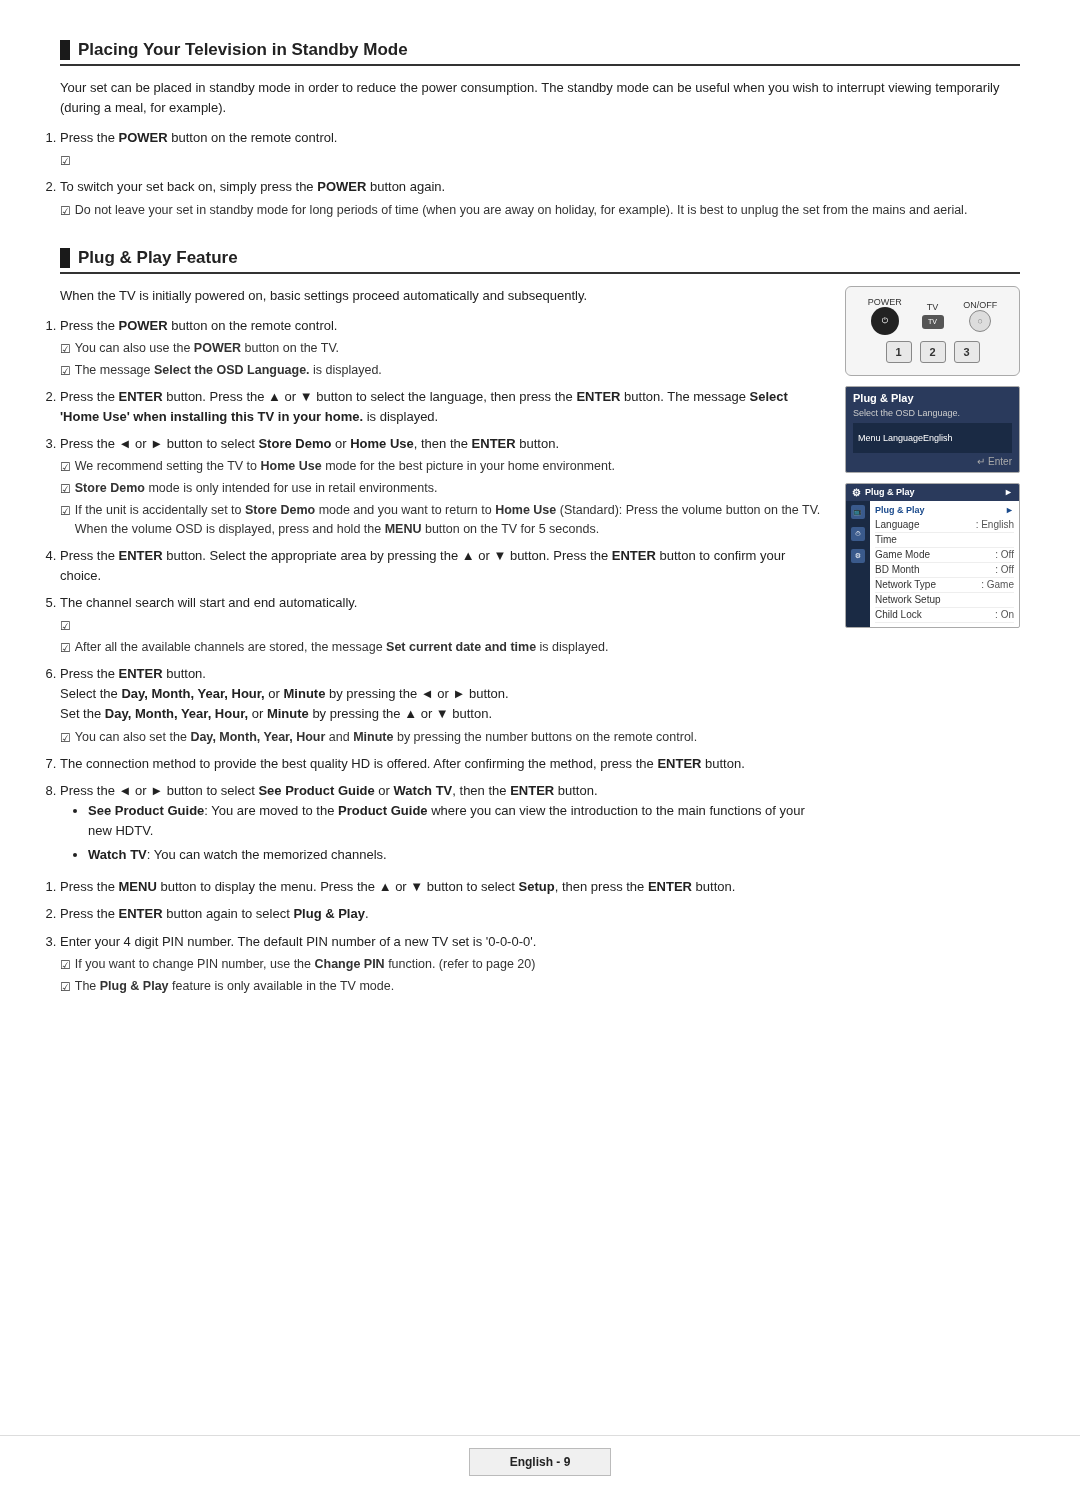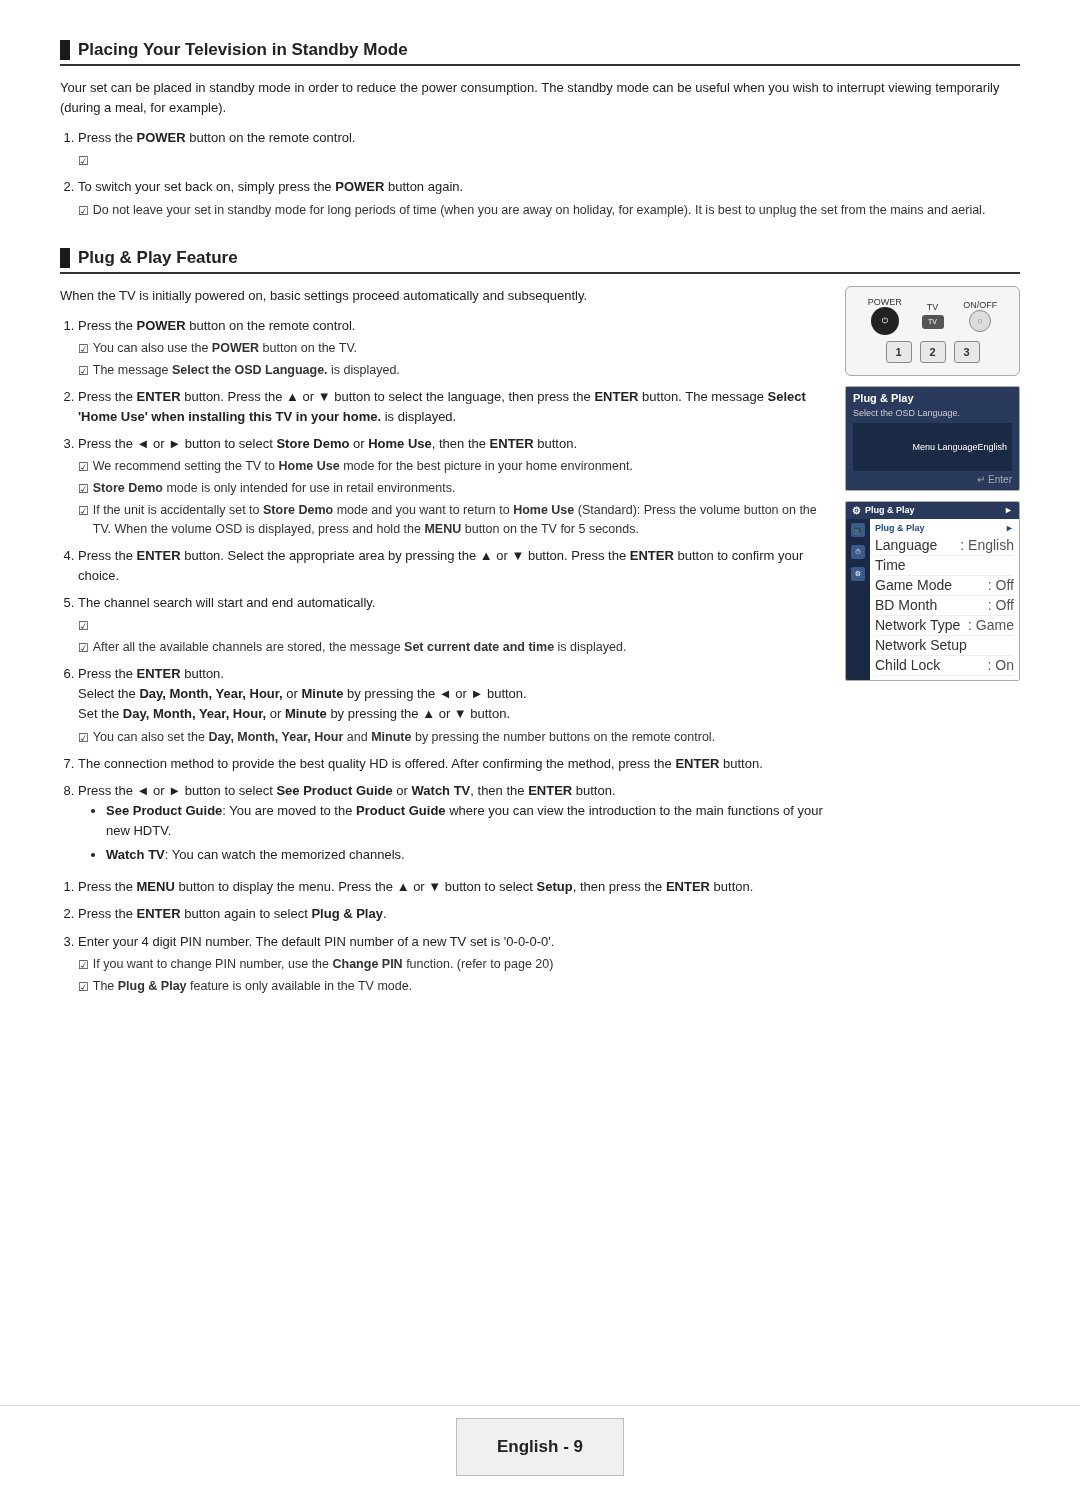--- a/index.html
+++ b/index.html
@@ -33,21 +33,20 @@
     }
 
     .section { margin-bottom: 28px; }
 
     p.intro {
       margin-bottom: 10px;
       line-height: 1.55;
     }
 
     ol {
-      margin-left: 18px;
       margin-bottom: 8px;
     }
     ol > li {
       margin-bottom: 7px;
       line-height: 1.55;
     }
     ol > li > .note, .note-block {
       display: flex;
       align-items: flex-start;
       gap: 4px;
@@ -158,23 +157,23 @@
       margin-bottom: 4px;
       color: #fff;
     }
     .osd-subtitle {
       font-size: 9px;
       color: #ccc;
       margin-bottom: 5px;
     }
     .osd-row {
       display: flex;
-      justify-content: flex-end;
+      justify-content: flex-start;
       background: #1a2a44;
-      padding: 19px 5px;
+      padding: 10px 5px;
       margin-bottom: 2px;
       font-size: 9px;
     }
     .osd-enter-hint {
       text-align: right;
       font-size: 10px;
       color: #aaa;
       margin-top: 3px;
     }
 
@@ -229,21 +228,21 @@
       display: flex;
       justify-content: space-between;
       color: #1a4a8c;
       font-weight: bold;
       font-size: 9px;
       margin-bottom: 3px;
     }
     .setup-menu-item {
       display: flex;
       justify-content: space-between;
-      font-size: 14px;
+      font-size: 10px;
       padding: 1.5px 0;
       border-bottom: 1px solid #eee;
       color: #333;
     }
     .setup-menu-item-value { color: #555; }
 
     b { font-weight: bold; }
     .bullet-list {
       list-style-type: disc;
       margin-left: 28px;
@@ -269,22 +268,22 @@
       width: 1080px;
       display: flex;
       justify-content: center;
       padding: 12px 0;
       background: #fff;
       border-top: 1px solid #ddd;
     }
     .english-badge {
       background: #f0f0f0;
       border: 1px solid #bbb;
-      padding: 18px 40px;
-      font-size: 17px;
+      padding: 6px 40px;
+      font-size: 12px;
       font-weight: bold;
       color: #222;
     }
   </style>
 </head>
 <body>
 
 <div class="section">
   <div class="section-title">
     <span>Placing Your Television in Standby Mode</span>

